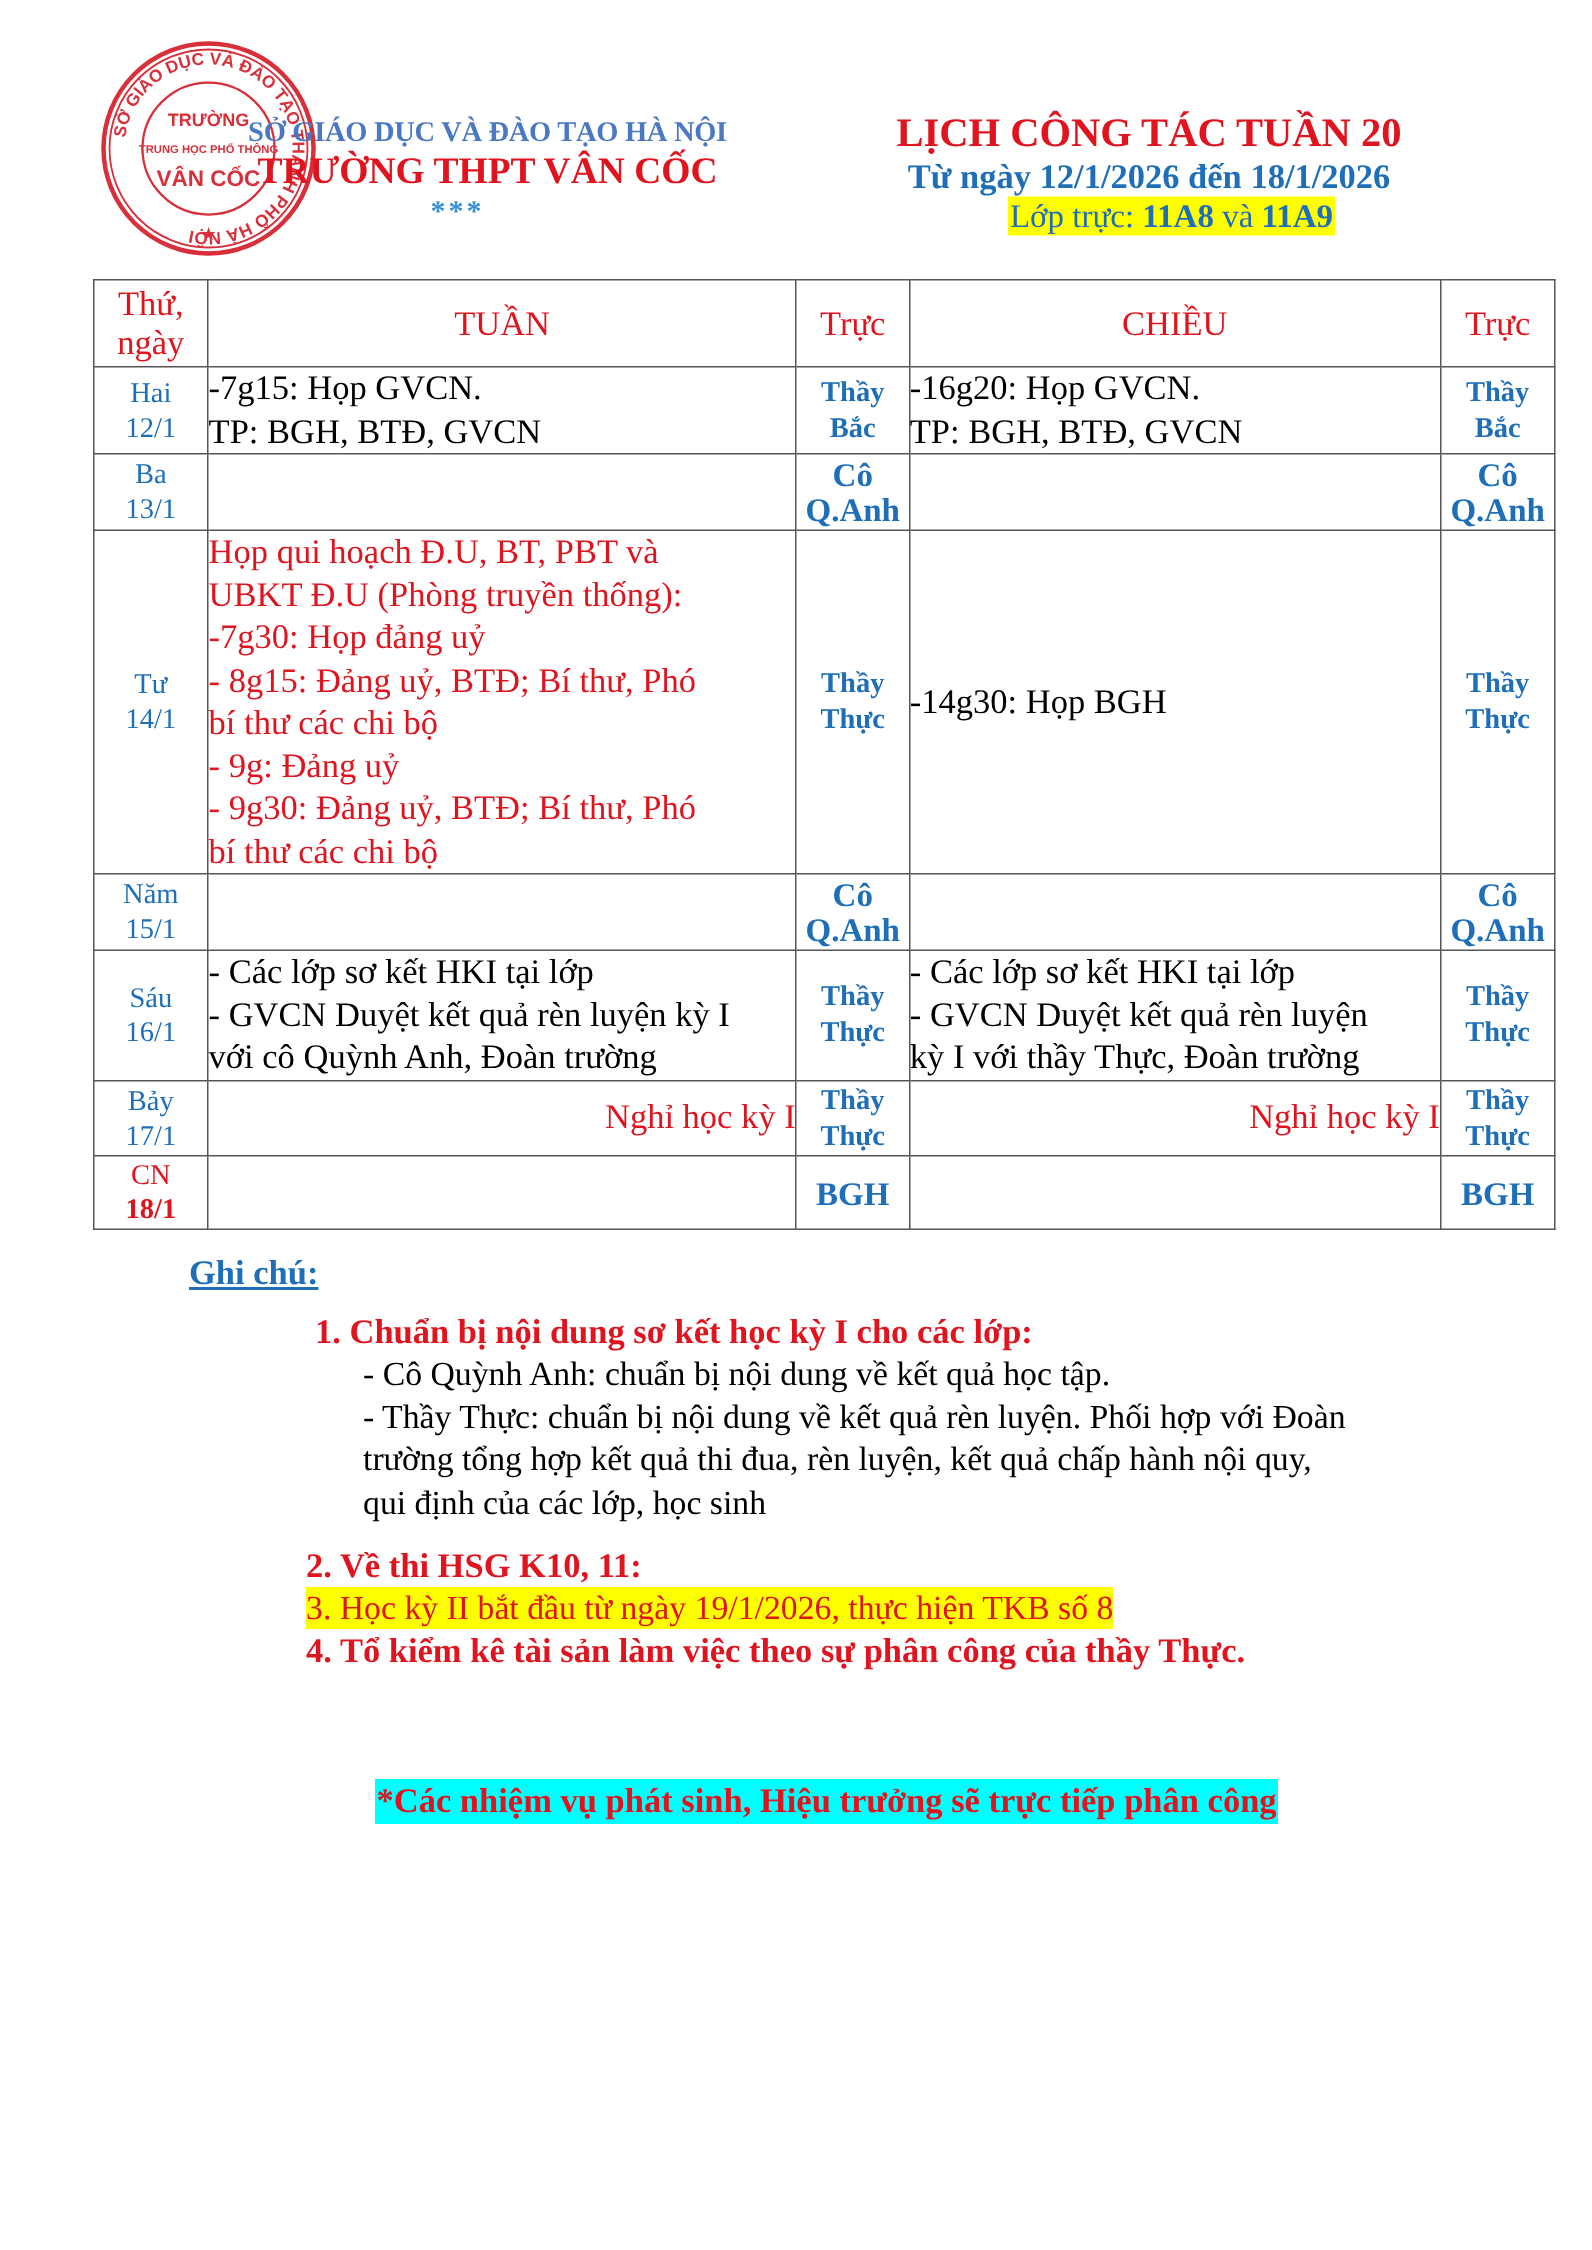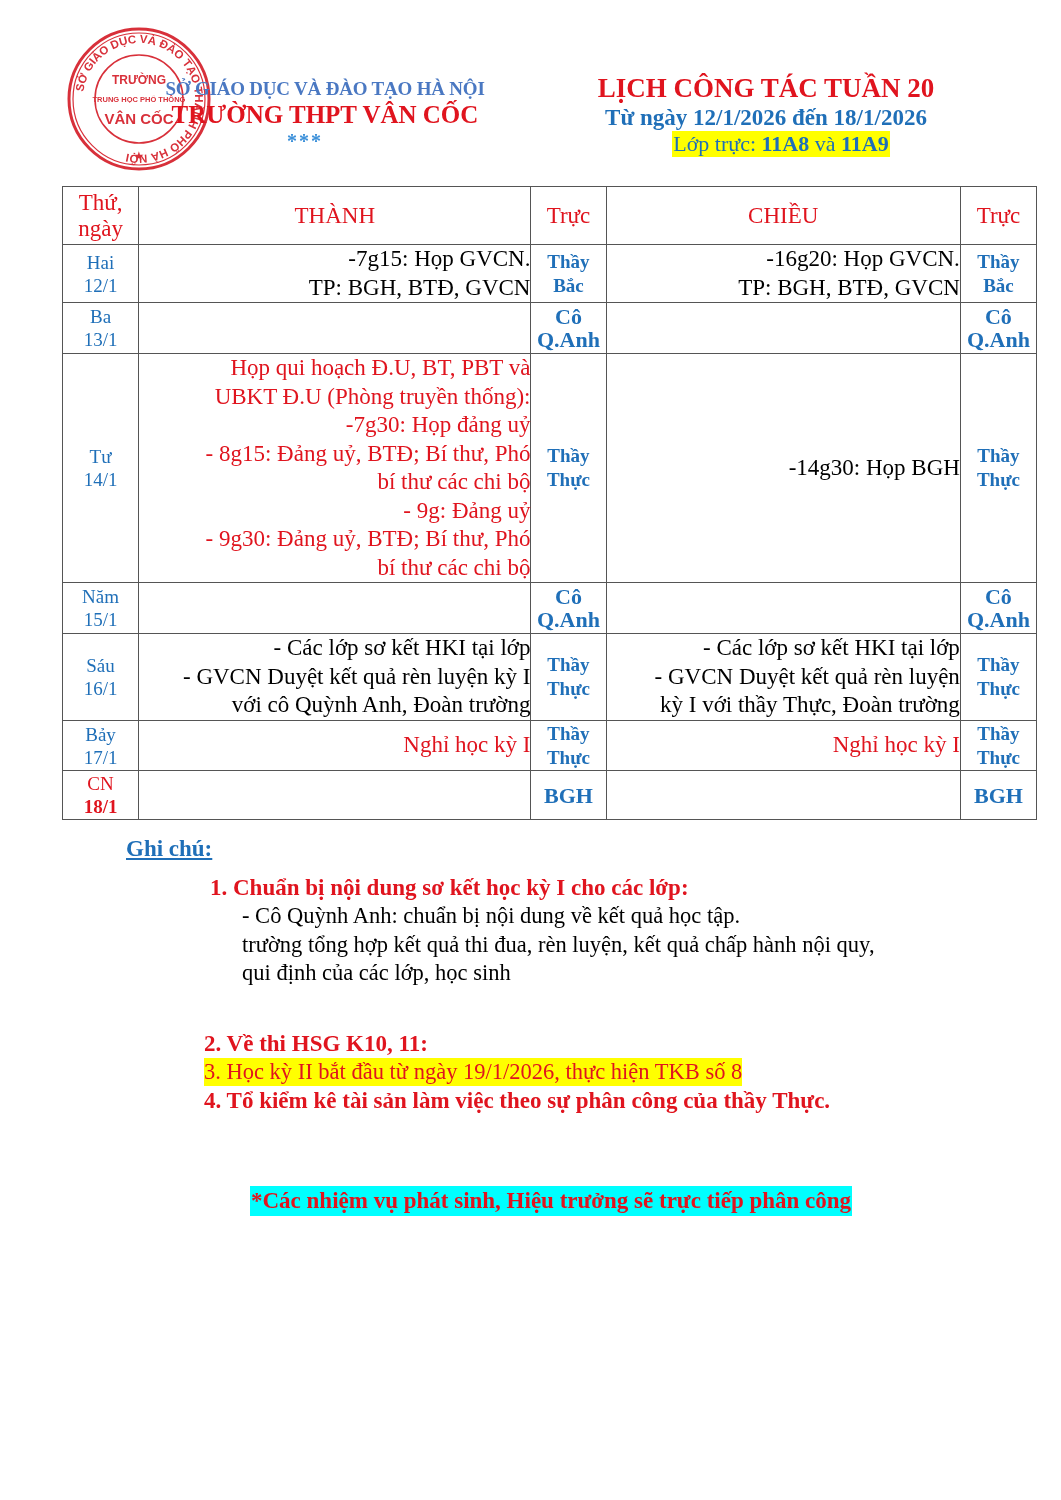--- a/index.html
+++ b/index.html
@@ -23,21 +23,21 @@
   table.sched td, table.sched th { border:1.5px solid #555; padding:0; vertical-align:middle; }
   th { font-weight:normal; color:#e0141e; font-size:23px; line-height:26px; text-align:center; }
   .c-day { width:76px; }
   .c-am { width:392px; }
   .c-duty { width:75px; }
   .c-pm { width:354px; }
   .c-duty2 { width:76px; }
   td.day { text-align:center; color:#1f6fb8; font-size:19px; line-height:23px; }
   td.day.sun { color:#e0141e; }
   td.day.sun .d { font-weight:bold; }
-  td.content { font-size:23px; line-height:28.5px; padding-left:9px; padding-right:4px; text-align:right; }
+  td.content { font-size:23px; line-height:28.5px; padding-left:9px; padding-right:4px; text-align:left; }
   td.content.red { color:#e0141e; }
   td.content.center { text-align:right; color:#e0141e; padding-left:0; }
   td.duty { text-align:center; color:#1f6fb8; font-weight:bold; font-size:19px; line-height:24px; }
   td.duty.small { font-size:22px; line-height:23px; }
   .line { display:block; }
 
   
   .notes { position:absolute; left:126px; top:836px; width:860px; }
   .notes-title { color:#1f6fb8; font-weight:bold; font-size:23px; text-decoration:underline; line-height:26px; }
   .n1 { position:absolute; left:84px; top:38px; width:780px; }
@@ -92,21 +92,21 @@
       <col class="c-duty">
       <col class="c-pm">
       <col class="c-duty2">
   </colgroup>
   <tbody>
       <tr style="height:58px">
     <th>
       <span class="line">Thứ,</span>
       <span class="line">ngày</span>
     </th>
-    <th>THÀNH</th>
+    <th>TUẦN</th>
     <th>Trực</th>
     <th>CHIỀU</th>
     <th>Trực</th>
   </tr>
 
   <tr style="height:56px">
     <td class="day">
       <span class="line">Hai</span>
           <span class="line">12/1</span>
     </td>
@@ -245,20 +245,21 @@
 </tbody>
   </table>
 
 <div class="notes">
   <div class="notes-title">Ghi chú:</div>
 
   <div class="n1">
     <div class="n-head">1.  Chuẩn bị nội dung sơ kết học kỳ I cho các lớp:</div>
     <div class="n-body">
       <span class="line">- Cô Quỳnh Anh: chuẩn bị nội dung về kết quả học tập.</span>
+      <span class="line">- Thầy Thực: chuẩn bị nội dung về kết quả rèn luyện. Phối hợp với Đoàn</span>
       <span class="line">trường tổng hợp kết quả thi đua, rèn luyện, kết quả chấp hành nội quy,</span>
       <span class="line">qui định của các lớp, học sinh</span>
     </div>
   </div>
 
   <div class="n2">
     <div class="n-head">2. Về thi HSG K10, 11:</div>
     <div class="n3">3. Học kỳ II bắt đầu từ ngày 19/1/2026, thực hiện TKB số 8</div>
     <div class="n4">4. Tổ kiểm kê tài sản làm việc theo sự phân công của thầy Thực.</div>
   </div>

